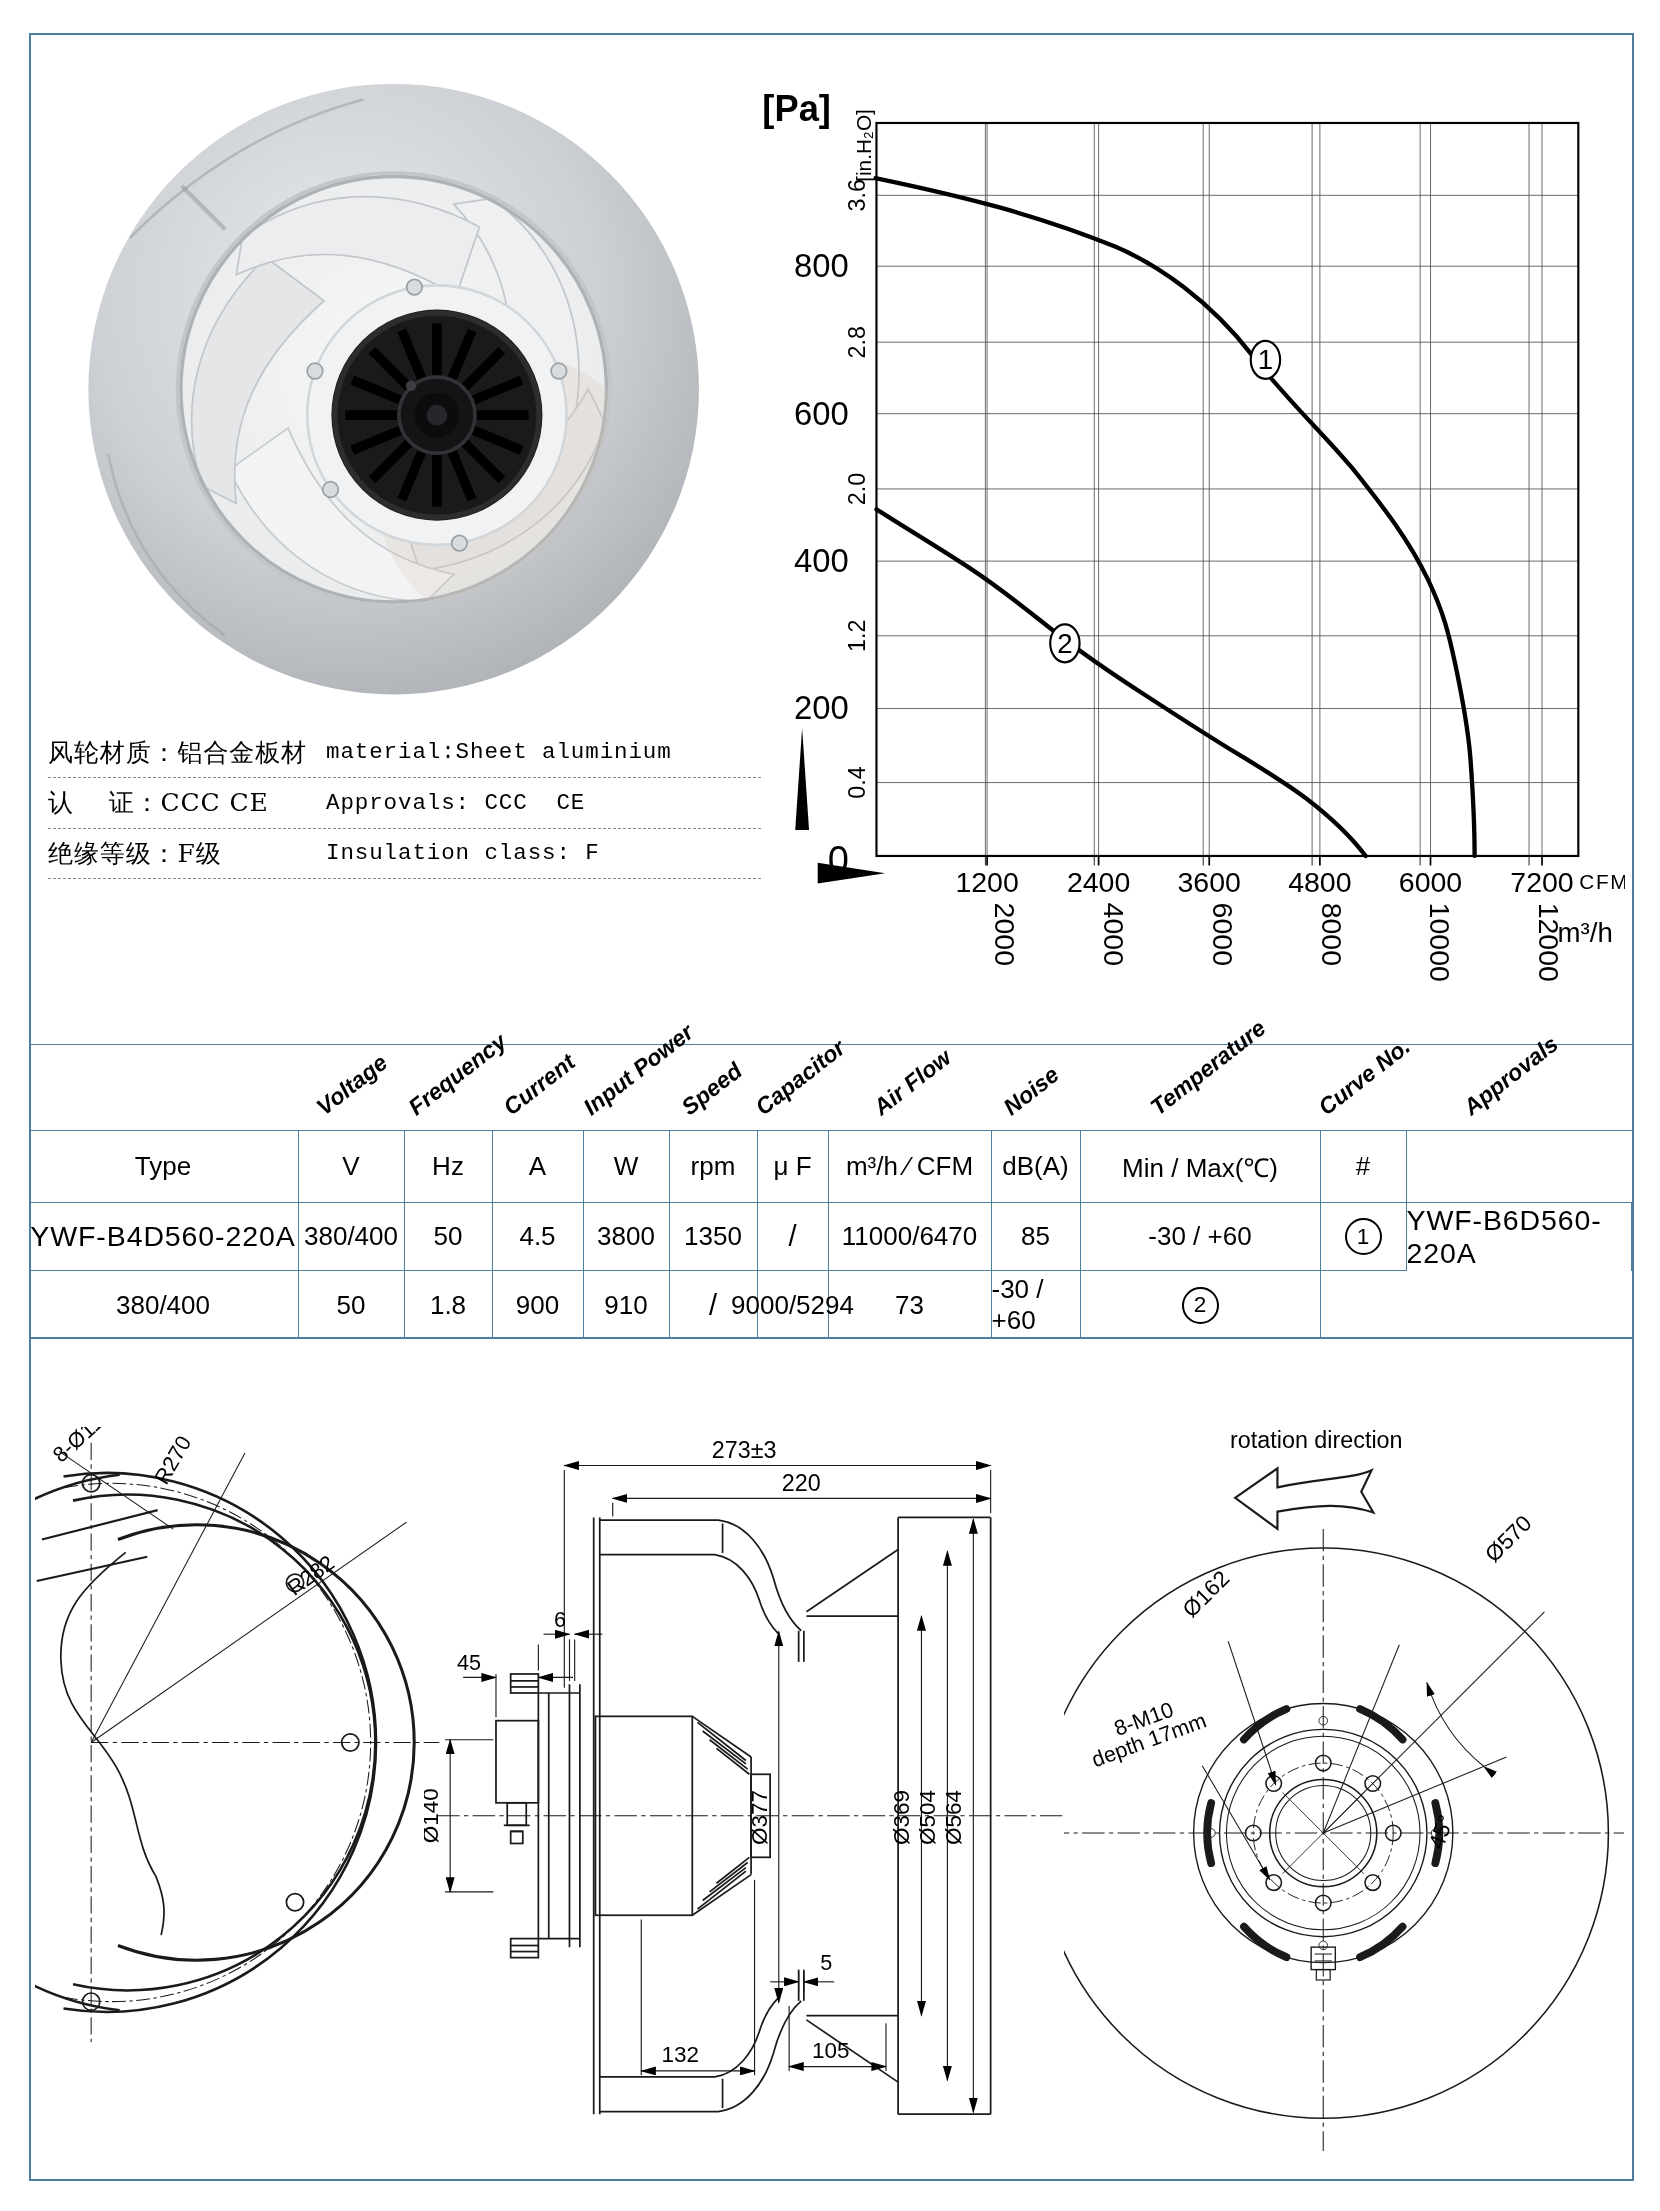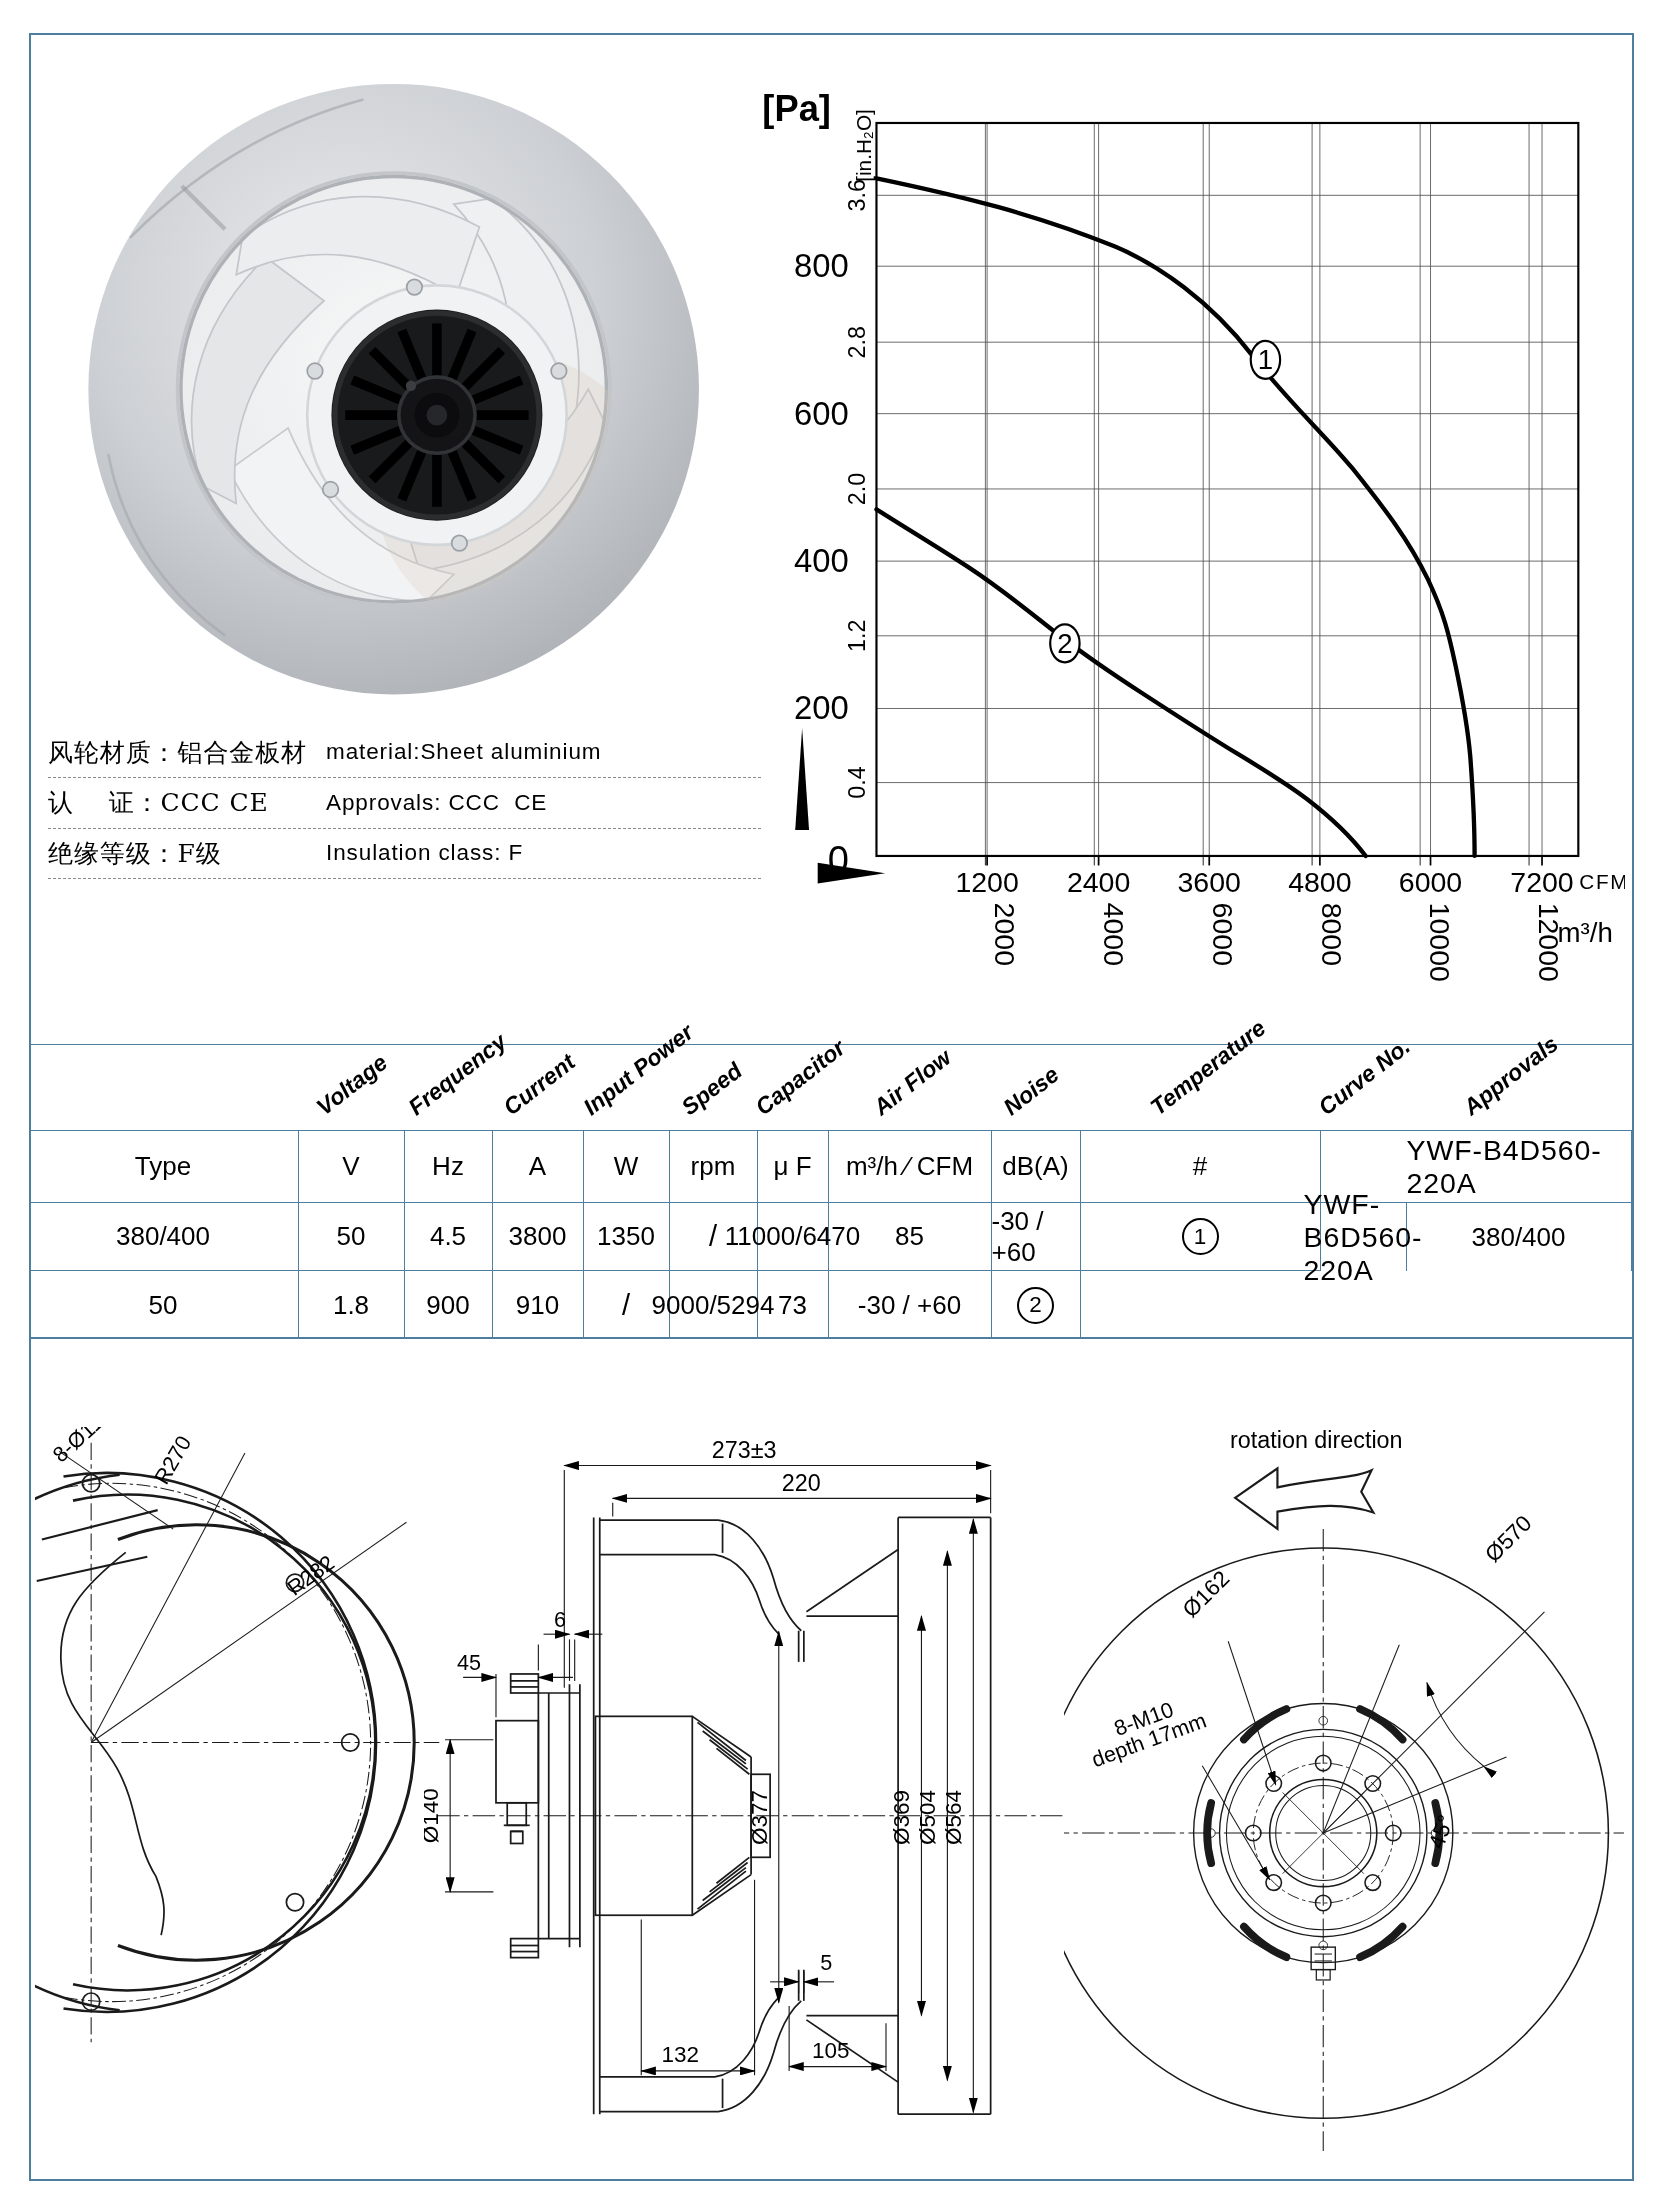--- a/index.html
+++ b/index.html
@@ -3,21 +3,21 @@
 <meta charset="utf-8">
 <style>
   html,body{margin:0;padding:0;background:#fff;}
   body{width:1660px;height:2212px;position:relative;font-family:"Liberation Sans",sans-serif;color:#000;}
   .abs{position:absolute;}
   #frame{left:28.5px;top:33px;width:1601px;height:2144px;border:2.6px solid #4d7e9e;}
   
   #specs{left:48px;top:728px;width:713px;}
   .spec-row{display:flex;align-items:center;border-bottom:1.7px dashed #8a8a8a;padding:7.8px 0 8.6px 0;}
   .spec-zh{width:278px;font-family:"DejaVu Serif","Liberation Serif",serif;font-size:25px;letter-spacing:0.9px;white-space:pre;}
-  .spec-en{font-family:Liberation Sans, sans-serif;font-size:22.5px;letter-spacing:0.9px;white-space:pre;}
+  .spec-en{font-family:Liberation Mono, monospace;font-size:22.5px;letter-spacing:0.9px;white-space:pre;}
   
   #spec-table{left:28.5px;top:1044px;width:1603px;height:295px;display:grid;
     grid-template-columns:270px 106px 88px 91px 86px 88px 71px 163px 89px 240px 86px 225px;
     grid-template-rows:86px 72px 68px 68px;
     border-top:1.7px solid #4d7e9e;border-bottom:2.6px solid #4d7e9e;box-sizing:border-box;}
   .band{grid-column:1/13;position:relative;border-bottom:1.7px solid #4d7e9e;}
   .rot{position:absolute;bottom:8.6px;transform:rotate(-38deg);transform-origin:left bottom;
        font-size:23px;font-style:italic;font-weight:700;white-space:nowrap;}
   .cell{border-right:1.7px solid #4d7e9e;border-bottom:1.7px solid #4d7e9e;display:flex;align-items:center;justify-content:center;
         font-size:26px;box-sizing:border-box;}
@@ -229,20 +229,21 @@
 
   <div class="cell unit">Type</div>
   <div class="cell unit">V</div>
   <div class="cell unit">Hz</div>
   <div class="cell unit">A</div>
   <div class="cell unit">W</div>
   <div class="cell unit">rpm</div>
   <div class="cell unit">μ F</div>
   <div class="cell unit">m³/h ∕ CFM</div>
   <div class="cell unit">dB(A)</div>
+  <div class="cell unit">Min / Max(℃)</div>
   <div class="cell unit">#</div>
   <div class="cell unit last"></div>
 
   <div class="cell type-col">YWF-B4D560-220A</div>
   <div class="cell">380/400</div>
   <div class="cell">50</div>
   <div class="cell">4.5</div>
   <div class="cell">3800</div>
   <div class="cell">1350</div>
   <div class="cell slashcell">/</div>

